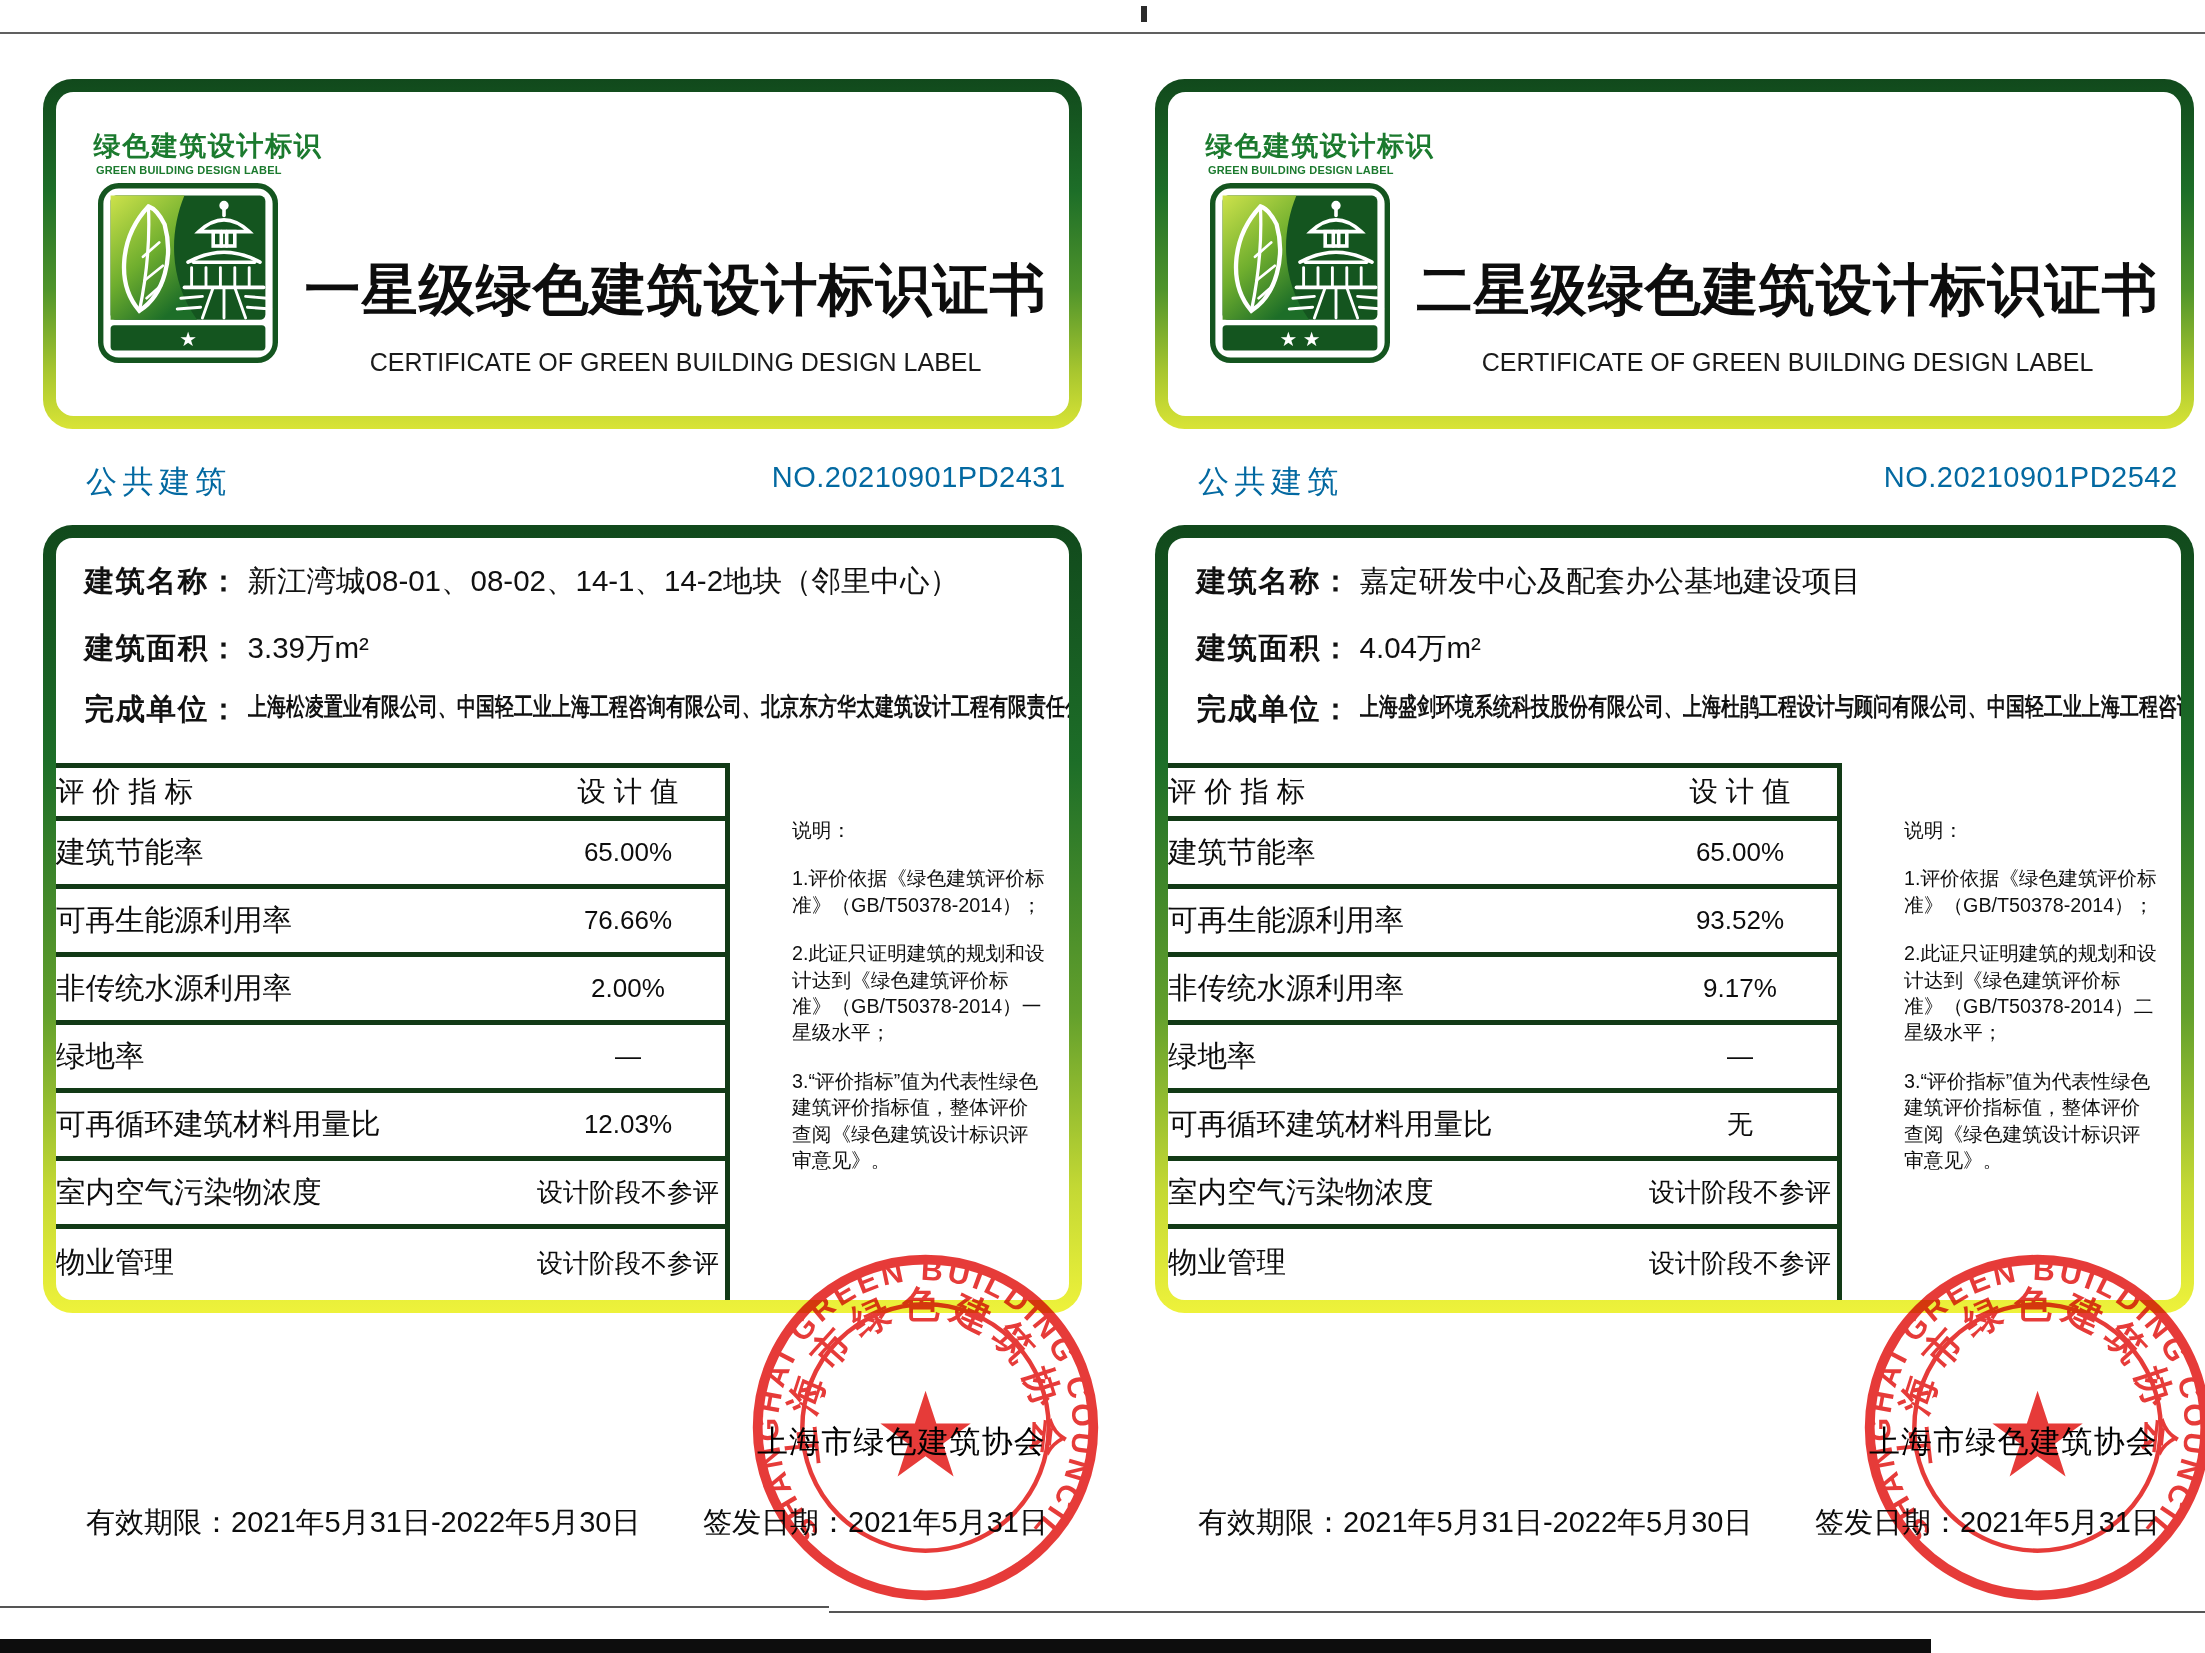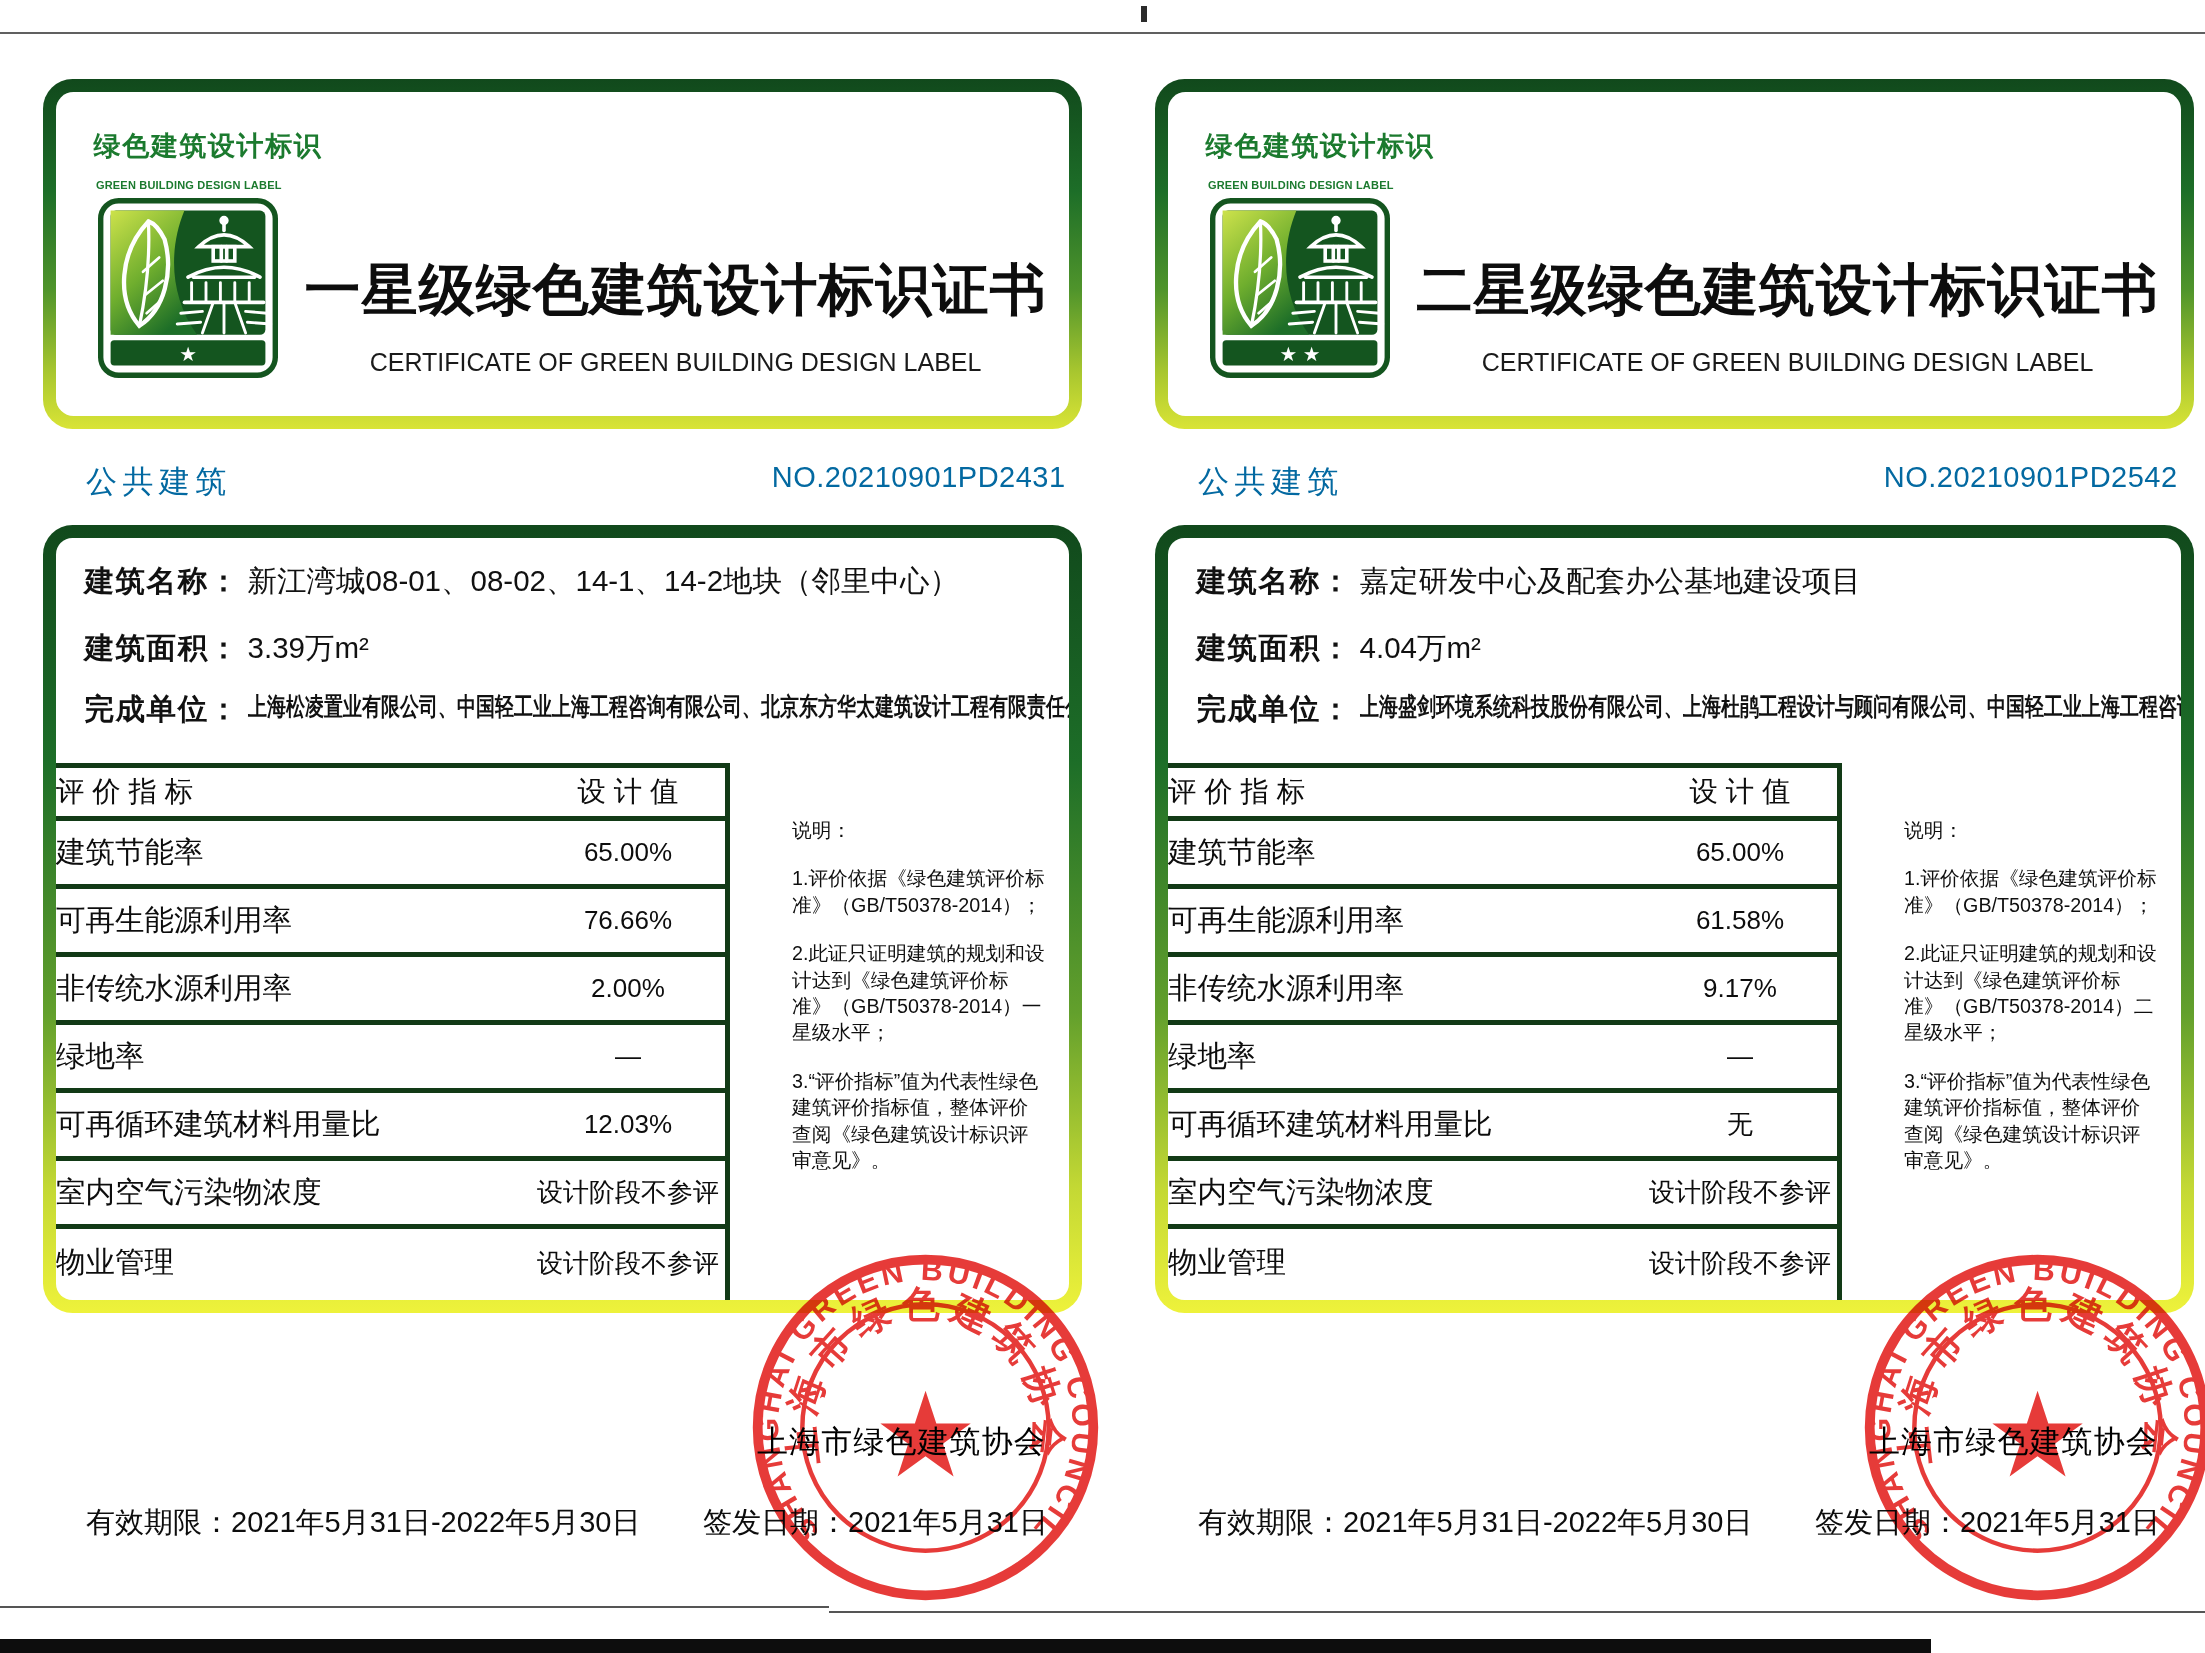--- a/index.html
+++ b/index.html
@@ -13,21 +13,21 @@
   .cert-right { left:1155px; }
 
   
   .banner { position:absolute; left:0; top:79px; width:1039px; height:350px;
     border-radius:29.5px; padding:12.6px;
     background:linear-gradient(180deg,#11491c 0%,#1d6e28 32%,#4f942b 60%,#a9c72f 84%,#d9e436 100%); }
   .banner-inner { width:100%; height:100%; background:#fff; border-radius:17.5px; position:relative; }
 
   .logo { position:absolute; left:38px; top:36px; width:188px; text-align:right; }
   .logo-cn { font-size:27px; font-weight:bold; color:#1b7a2e; letter-spacing:1.6px; white-space:nowrap; }
-  .logo-en { font-size:11px; font-weight:bold; color:#1b7a2e; margin-top:15px; letter-spacing:0.2px; white-space:nowrap; }
+  .logo-en { font-size:11px; font-weight:bold; color:#1b7a2e; margin-top:0; letter-spacing:0.2px; white-space:nowrap; }
   .emblem  { width:180px; height:180px; margin:7.7px auto 0; display:block; }
 
   .titles { position:absolute; left:235px; right:8.8px; top:121px; text-align:center; }
   .title-cn { font-size:56px; font-weight:600; color:#0d0d0d; letter-spacing:1.1px; white-space:nowrap;margin-top:40px; }
   .title-en { font-size:25px; font-weight:500; color:#1a1a1a; margin-top:19.7px; white-space:nowrap; }
 
   
   .type-row { position:absolute; left:43px; right:16.4px; top:461px; display:flex;
     justify-content:space-between; font-size:31px; color:#0369a1; }
   .building-type { letter-spacing:5.5px; }
@@ -289,21 +289,21 @@
         <div class="itable-row header">
           <div class="cell-label">评 价 指 标</div>
           <div class="cell-value">设 计 值</div>
         </div>
         <div class="itable-row">
           <div class="cell-label">建筑节能率</div>
           <div class="cell-value">65.00%</div>
         </div>
         <div class="itable-row">
           <div class="cell-label">可再生能源利用率</div>
-          <div class="cell-value">61.58%</div>
+          <div class="cell-value">93.52%</div>
         </div>
         <div class="itable-row">
           <div class="cell-label">非传统水源利用率</div>
           <div class="cell-value">9.17%</div>
         </div>
         <div class="itable-row">
           <div class="cell-label">绿地率</div>
           <div class="cell-value">—</div>
         </div>
         <div class="itable-row">

